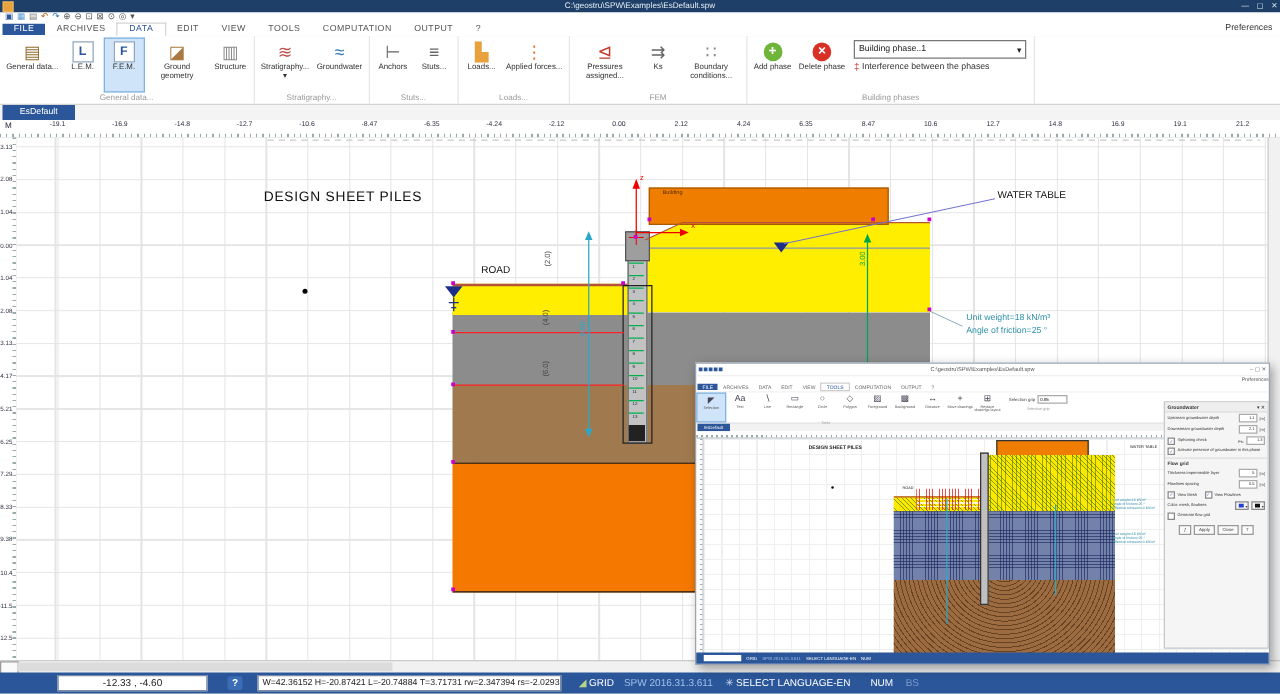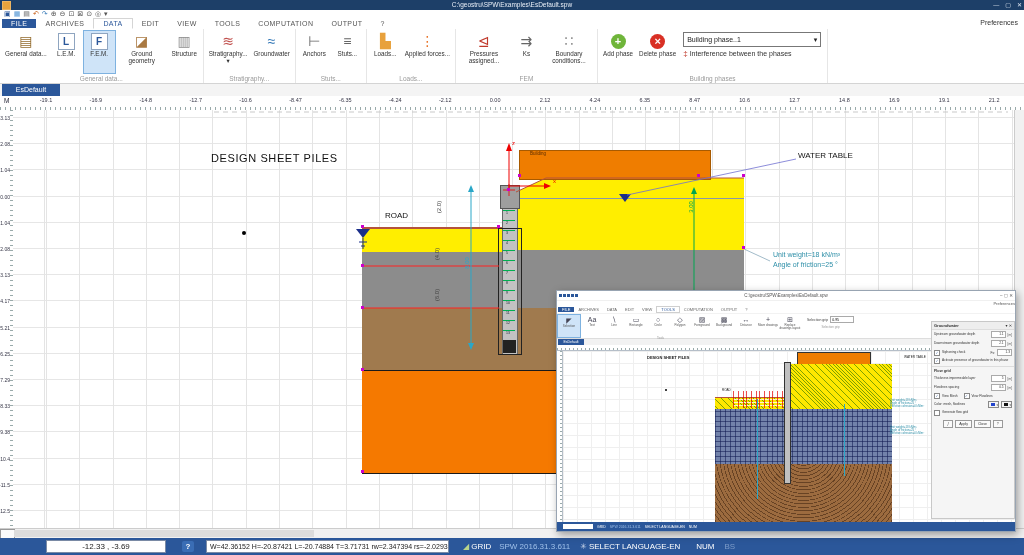--- a/index.html
+++ b/index.html
@@ -652,21 +652,21 @@
     </div>
   </div>
 
   <div class="abs" id="hscroll">
     <span class="corner"></span>
     <span class="thumb"></span>
   </div>
   <div class="abs" id="vscroll"></div>
 
   <div class="abs" id="statusbar">
-    <span id="sb-coords">-12.33 , -3.69</span>
+    <span id="sb-coords">-12.33 , -4.60</span>
     <span id="sb-help">?</span>
     <span id="sb-info">W=42.36152 H=-20.87421 L=-20.74884 T=3.71731 rw=2.347394 rs=-2.029371 z=0.47</span>
     <span id="sb-grid">
       <span class="gico">◢</span>
       <span>GRID</span>
     </span>
     <span id="sb-version">SPW 2016.31.3.611</span>
     <span id="sb-lang">
       <span class="gearico">✳</span>
       <span>SELECT LANGUAGE-EN</span>

